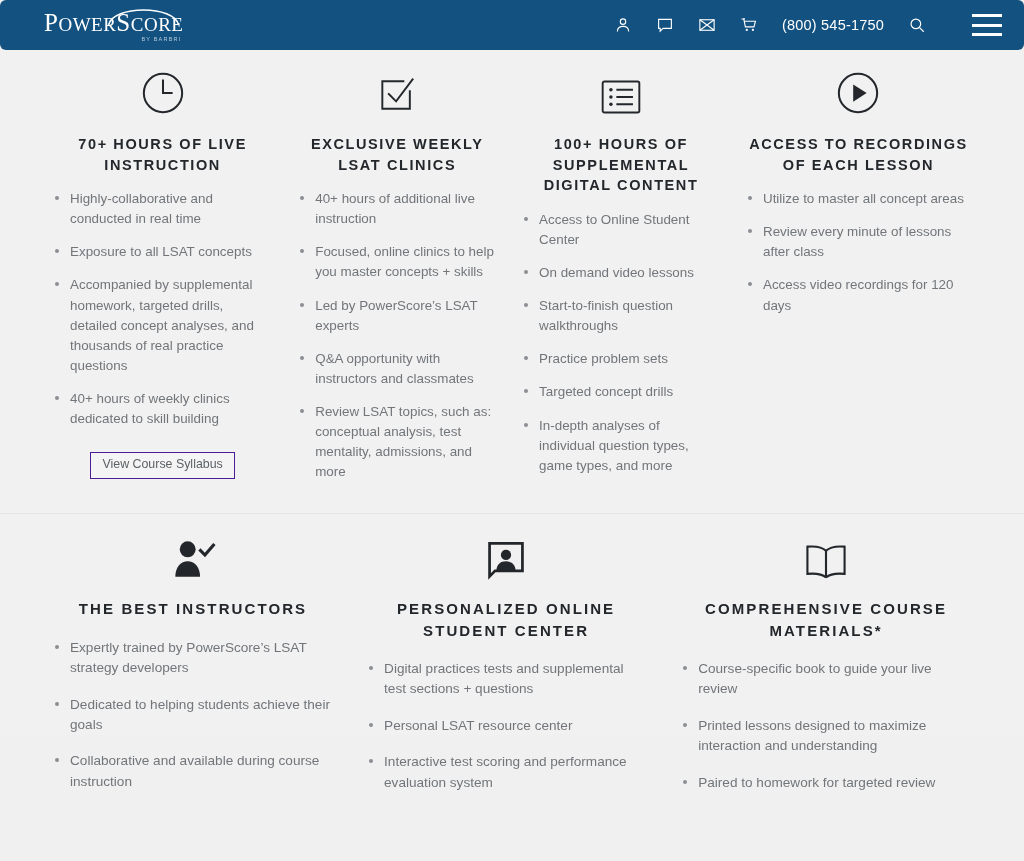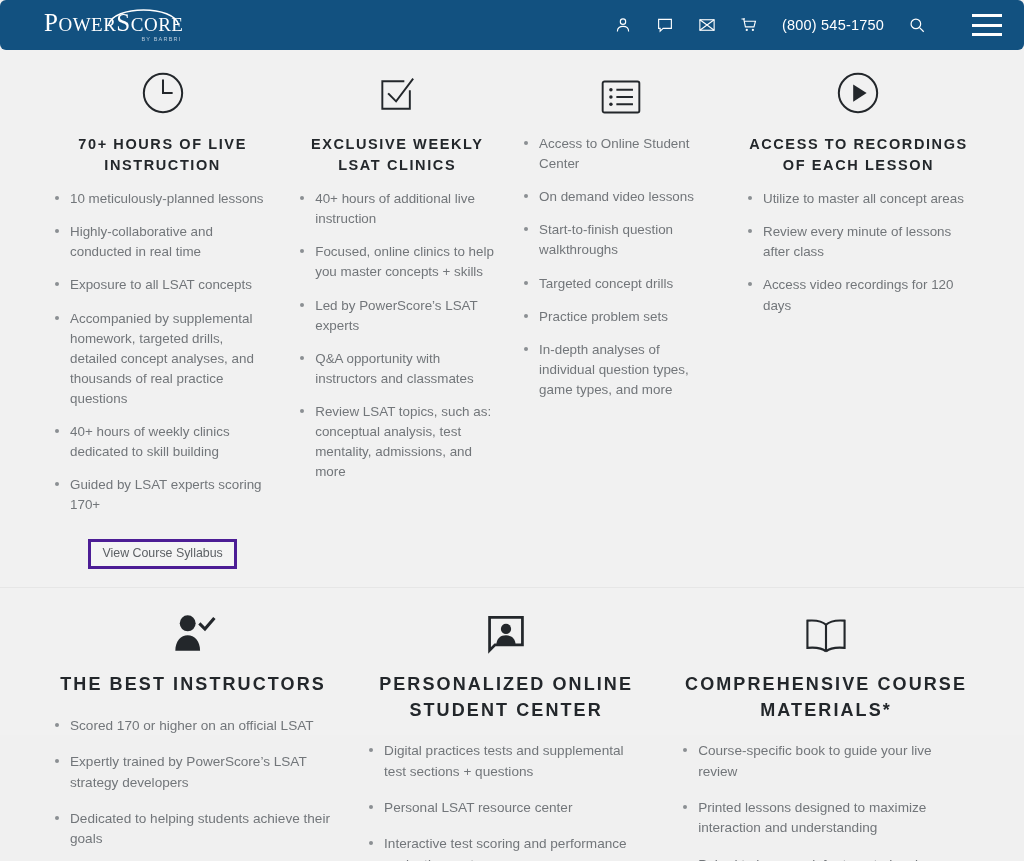--- a/index.html
+++ b/index.html
@@ -137,21 +137,21 @@
     font-size: 14.5px;
     font-weight: bold;
     letter-spacing: 1.6px;
     color: #23272b;
     text-align: center;
     line-height: 1.42;
     margin-bottom: 14px;
     text-transform: uppercase;
   }
   .col-title-lg {
-    font-size: 18px;
+    font-size: 15px;
     letter-spacing: 2.1px;
     margin-bottom: 18px;
   }
 
   ul.feature-list {
     list-style: none;
     margin: 0;
   }
   ul.feature-list li {
     position: relative;
@@ -172,21 +172,21 @@
     background: #8b8f93;
   }
   ul.feature-list.wide li { font-size: 13.6px; margin-bottom: 16px; }
 
   .btn-row {
     display: flex;
     justify-content: center;
     margin-top: 23px;
   }
   .syllabus-btn {
-    border: 3px solid #4c1d95;
+    border: 1px solid #4c1d95;
     background: #f4f4f4;
     color: #5d6165;
     font-family: "Liberation Sans", sans-serif;
     font-size: 12.4px;
     padding: 5px 11px 6px;
     cursor: pointer;
     line-height: 1.1;
   }
 
   
@@ -270,26 +270,24 @@
 
     <div class="col top-c1">
       <div class="icon-box">
         <svg width="46" height="46" viewBox="0 0 48 48" fill="none" stroke="#23272b" stroke-width="2.1">
           <circle cx="24" cy="24" r="20"></circle>
           <path d="M24 11 V24 H33" stroke-linecap="square"></path>
         </svg>
       </div>
       <h3 class="col-title">70+ HOURS OF LIVE INSTRUCTION</h3>
       <ul class="feature-list">
-        <li>10 meticulously-planned lessons</li>
         <li>Highly-collaborative and conducted in real time</li>
         <li>Exposure to all LSAT concepts</li>
         <li>Accompanied by supplemental homework, targeted drills, detailed concept analyses, and thousands of real practice questions</li>
         <li>40+ hours of weekly clinics dedicated to skill building</li>
-        <li>Guided by LSAT experts scoring 170+</li>
       </ul>
       <div class="btn-row">
         <button class="syllabus-btn">View Course Syllabus</button>
       </div>
     </div>
 
     <div class="col top-c2">
       <div class="icon-box">
         <svg width="44" height="44" viewBox="0 0 48 48" fill="none" stroke="#23272b" stroke-width="2.1">
           <path d="M38 20 V40 H8 V10 H32"></path>
@@ -309,26 +307,27 @@
     <div class="col top-c3">
       <div class="icon-box">
         <svg width="44" height="38" viewBox="0 0 48 40" fill="none" stroke="#23272b" stroke-width="2.1">
           <rect x="4" y="3" width="40" height="34" rx="2"></rect>
           <circle cx="13" cy="12" r="1.9" fill="#23272b" stroke="none"></circle>
           <circle cx="13" cy="20" r="1.9" fill="#23272b" stroke="none"></circle>
           <circle cx="13" cy="28" r="1.9" fill="#23272b" stroke="none"></circle>
           <path d="M20 12 H36 M20 20 H36 M20 28 H36" stroke-linecap="square"></path>
         </svg>
       </div>
+      <h3 class="col-title">100+ HOURS OF SUPPLEMENTAL DIGITAL CONTENT</h3>
       <ul class="feature-list">
         <li>Access to Online Student Center</li>
         <li>On demand video lessons</li>
         <li>Start-to-finish question walkthroughs</li>
+        <li>Practice problem sets</li>
         <li>Targeted concept drills</li>
-        <li>Practice problem sets</li>
         <li>In-depth analyses of individual question types, game types, and more</li>
       </ul>
     </div>
 
     <div class="col top-c4">
       <div class="icon-box">
         <svg width="46" height="46" viewBox="0 0 48 48" fill="none" stroke="#23272b" stroke-width="2.1">
           <circle cx="24" cy="24" r="20"></circle>
           <path d="M19 15 L33 24 L19 33 Z" fill="#23272b" stroke="none"></path>
         </svg>
@@ -348,21 +347,20 @@
     <div class="col bot-c1">
       <div class="icon-box">
         <svg width="46" height="42" viewBox="0 0 52 46" fill="#23272b">
           <circle cx="20" cy="12" r="9"></circle>
           <path d="M6 43 C6 32 12.5 25.5 20 25.5 C27.5 25.5 34 32 34 43 Z"></path>
           <path d="M34.5 13.5 L39.5 18.5 L49 7.5" fill="none" stroke="#23272b" stroke-width="3.6" stroke-linecap="square"></path>
         </svg>
       </div>
       <h3 class="col-title col-title-lg">THE BEST INSTRUCTORS</h3>
       <ul class="feature-list wide">
-        <li>Scored 170 or higher on an official LSAT</li>
         <li>Expertly trained by PowerScore’s LSAT strategy developers</li>
         <li>Dedicated to helping students achieve their goals</li>
         <li>Collaborative and available during course instruction</li>
 
       </ul>
     </div>
 
     <div class="col bot-c2">
       <div class="icon-box">
         <svg width="44" height="42" viewBox="0 0 48 46" fill="none" stroke="#23272b" stroke-width="3">

